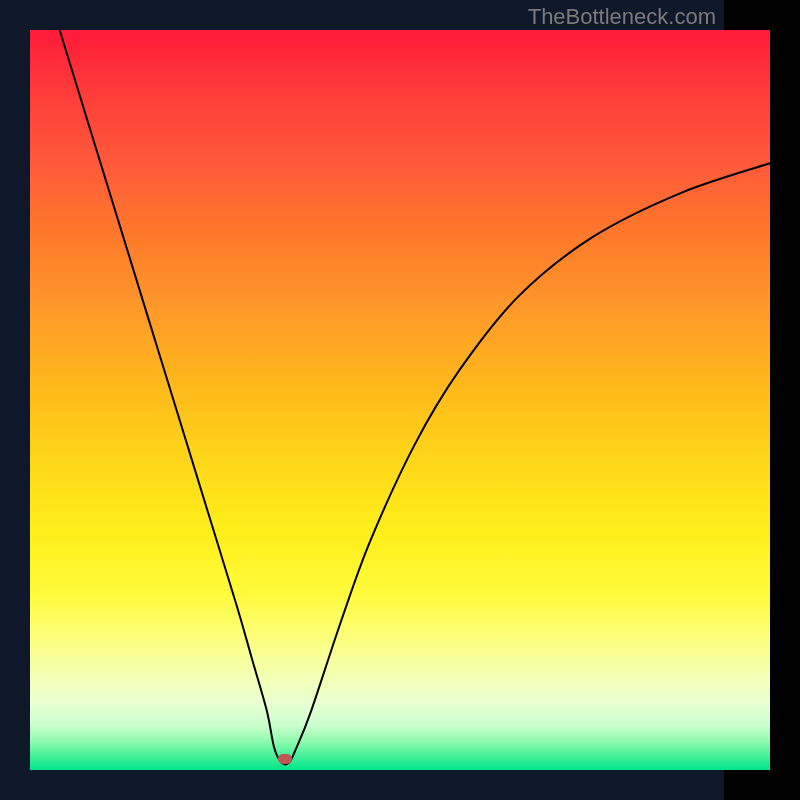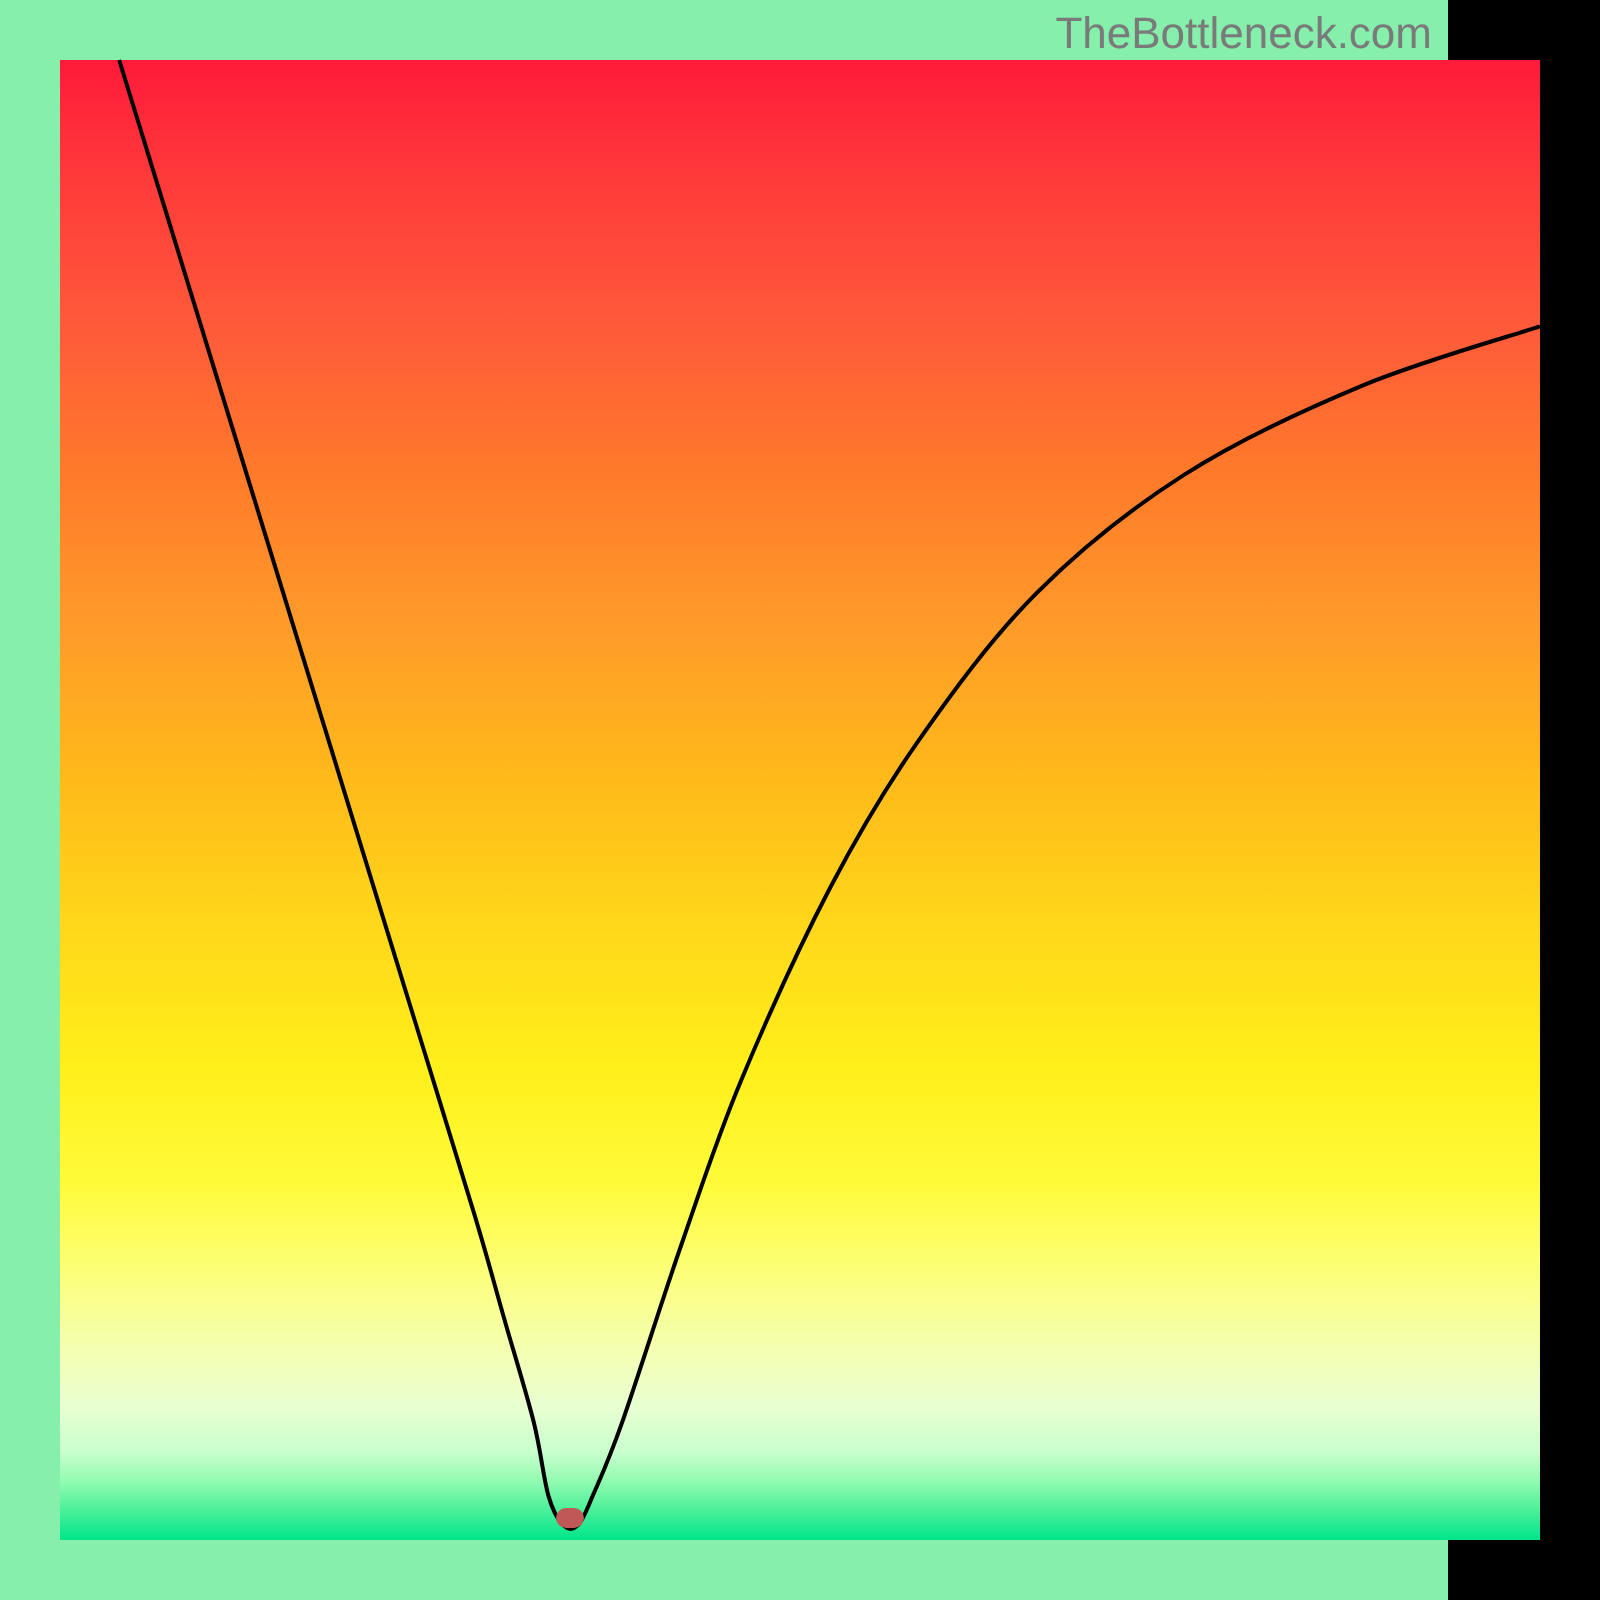--- a/index.html
+++ b/index.html
@@ -10,21 +10,21 @@
     background: #000;
     font-family: Arial, Helvetica, sans-serif;
     overflow: hidden;
   }
   .frame {
     position: absolute;
     left: 0;
     top: 0;
     width: 724px;
     height: 800px;
-    background: #86efac;
+    background: #0f172a;
   }
   .plot-area {
     position: absolute;
     left: 30px;
     top: 30px;
     width: 740px;
     height: 740px;
     background: linear-gradient(to bottom,
       #ff1a3a 0%,
       #ff3a3a 8%,

